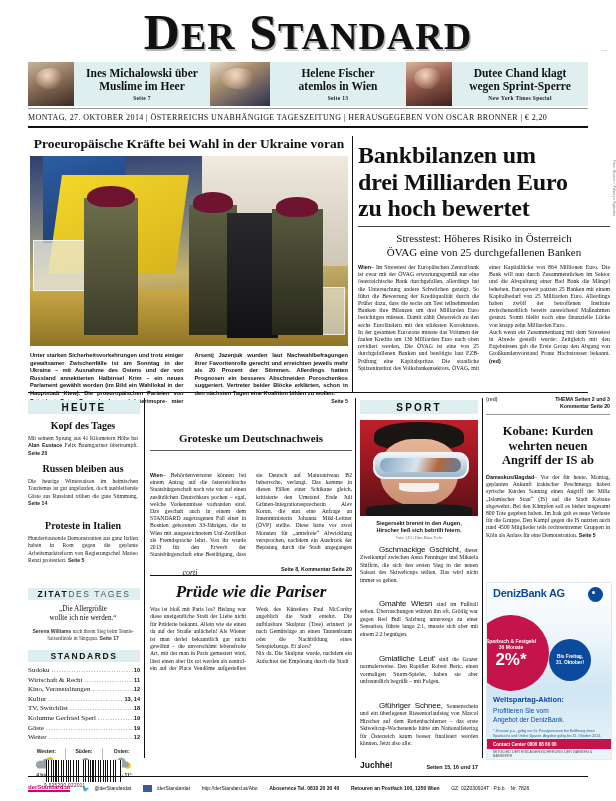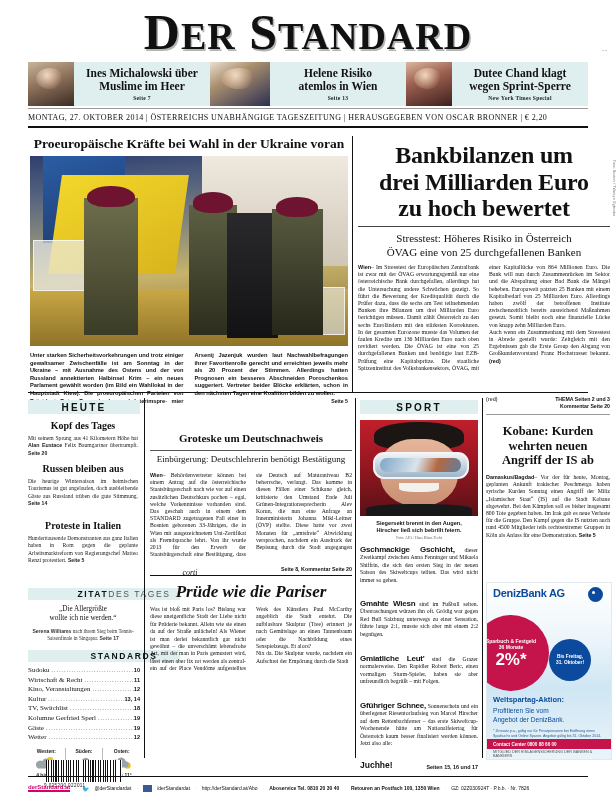--- a/index.html
+++ b/index.html
@@ -55,34 +55,34 @@
   .ukr-photo .box2{position:absolute;right:1%;bottom:6%;width:13%;height:24%;background:rgba(225,232,240,.6);border:1px solid rgba(255,255,255,.7);}
   .photo-credit{position:absolute;right:-0px;top:0;writing-mode:vertical-rl;font-size:3.6px;color:#666;letter-spacing:.2px;}
 
   .cap-2col{position:absolute;left:30px;top:352px;width:318px;
     column-count:2;column-gap:11px;font-family:"Liberation Sans",sans-serif;
     font-size:5.7px;line-height:7.6px;font-weight:700;text-align:justify;color:#111;}
   .cap-2col .pg{float:right;font-size:5.2px;}
 
   
   .vline{position:absolute;width:1px;background:#111;}
-  .main-head{position:absolute;left:358px;top:142px;width:252px;text-align:center;
+  .main-head{position:absolute;left:358px;top:142px;width:252px;
     font-size:24px;font-weight:700;line-height:26.5px;letter-spacing:-.2px;}
   .main-sub{position:absolute;left:358px;top:232px;width:252px;text-align:center;
     font-size:11px;line-height:13.5px;font-weight:400;}
   .main-body{position:absolute;left:358px;top:264px;width:252px;
     column-count:2;column-gap:10px;font-size:5.8px;line-height:7.2px;text-align:justify;}
   .main-body b.dl{font-family:"Liberation Sans",sans-serif;font-size:5.5px;}
   .main-body .ref{font-family:"Liberation Sans",sans-serif;font-weight:700;font-size:5.3px;}
 
   
   .banner{position:absolute;background:#dfeeee;text-align:center;
     font-family:"Liberation Sans",sans-serif;font-weight:700;font-size:10px;letter-spacing:2.2px;
     color:#111;display:flex;align-items:center;justify-content:center;}
-  .banner.small{font-size:8.5px;letter-spacing:1.6px;padding-left:40px;}
+  .banner.small{font-size:8.5px;letter-spacing:1.6px;}
 
   
   .heute-item{position:absolute;width:110px;left:28px;}
   .heute-h{text-align:center;font-size:10px;font-weight:700;line-height:12px;margin-bottom:3px;}
   .heute-t{font-size:5.6px;line-height:7.3px;text-align:justify;color:#222;}
   .heute-t .nm{font-family:"Liberation Sans",sans-serif;font-weight:700;font-size:5.3px;}
   .heute-t .pg{font-family:"Liberation Sans",sans-serif;font-weight:700;font-size:5.1px;}
   .zitat-q{position:absolute;left:28px;width:110px;text-align:center;font-size:7.2px;line-height:9.4px;}
   .zitat-src{position:absolute;left:28px;width:110px;text-align:center;font-size:5.1px;line-height:6.6px;color:#333;}
   .zitat-src .nm{font-family:"Liberation Sans",sans-serif;font-weight:700;}
@@ -130,21 +130,21 @@
   .sport-photo .goggle{position:absolute;left:11%;top:33%;width:78%;height:24%;border-radius:11px;
     background:linear-gradient(180deg,#eef2f5,#9fb6c8);border:2px solid #f2f4f6;}
   .sport-photo .goggle::after{content:"";position:absolute;left:6%;top:18%;width:88%;height:62%;border-radius:8px;
     background:linear-gradient(110deg,#7fa5c6,#d9e4ec 45%,#b4683f 70%,#5d7fa3 100%);}
   .sport-photo .mouth{position:absolute;left:33%;top:66%;width:34%;height:9%;background:#f3f1ee;border-radius:0 0 40% 40%;}
   .sport-photo .collar{position:absolute;left:5%;bottom:0;width:90%;height:13%;background:#17181a;border-radius:40% 40% 0 0;}
   .sport-cap{position:absolute;left:360px;top:520px;width:118px;text-align:center;
     font-family:"Liberation Sans",sans-serif;font-weight:700;font-size:5.6px;line-height:7.2px;}
   .sport-credit{position:absolute;left:360px;top:536px;width:118px;text-align:center;font-size:3.8px;color:#666;}
   .sport-item{position:absolute;left:360px;width:118px;font-size:5.7px;line-height:7.4px;text-align:justify;}
-  .sport-item .lead{font-family:"Liberation Sans",sans-serif;font-weight:700;font-size:8px;letter-spacing:-.2px;}
+  .sport-item .lead{font-family:"Liberation Sans",sans-serif;font-weight:400;font-size:8px;letter-spacing:-.2px;margin-left:19px;}
   .sport-last{position:absolute;left:360px;width:118px;font-family:"Liberation Sans",sans-serif;font-weight:700;font-size:8.5px;}
   .sport-pages{position:absolute;left:360px;width:118px;text-align:right;
     font-family:"Liberation Sans",sans-serif;font-weight:700;font-size:5.4px;}
 
   
   .kob-ref{position:absolute;left:486px;width:124px;text-align:right;
     font-family:"Liberation Sans",sans-serif;font-weight:700;font-size:5.2px;line-height:7px;}
   .kob-head{position:absolute;left:486px;width:124px;text-align:center;font-size:12.5px;font-weight:700;line-height:14.5px;}
   .kob-body{position:absolute;left:486px;width:124px;font-size:5.7px;line-height:7.2px;text-align:justify;}
   .kob-body b.dl{font-family:"Liberation Sans",sans-serif;font-size:5.4px;}
@@ -199,21 +199,21 @@
 
   <div class="promo">
     <div class="promo-photo p1"></div>
     <div class="promo-item">
       <div class="promo-head" style="white-space:pre-line">Ines Michalowski über
 Muslime im Heer</div>
       <div class="promo-sub">Seite 7</div>
     </div>
     <div class="promo-photo p2"></div>
     <div class="promo-item">
-      <div class="promo-head" style="white-space:pre-line">Helene Risiko
+      <div class="promo-head" style="white-space:pre-line">Helene Fischer
 atemlos in Wien</div>
       <div class="promo-sub">Seite 13</div>
     </div>
     <div class="promo-photo p3"></div>
     <div class="promo-item">
       <div class="promo-head" style="white-space:pre-line">Dutee Chand klagt
 wegen Sprint-Sperre</div>
       <div class="promo-sub">New York Times Special</div>
     </div>
   </div>
@@ -376,21 +376,20 @@
   </div>
 
   <div class="barcode"></div>
   <div class="barcode-num">9 025200 022011</div>
 
   <div class="vline" style="left:144px;top:398px;height:360px;"></div>
   <div class="vline" style="left:355px;top:398px;height:360px;"></div>
 
   <div class="mid-head" style="top:428px;">Groteske um Deutschnachweis</div>
   <div class="rule" style="left:150px;top:450px;width:202px;height:1px;background:#555;"></div>
-  <div class="mid-sub" style="top:454px;">Einbürgerung: Deutschlehrerin benötigt Bestätigung</div>
   <div class="mid-body" style="top:472px;height:92px;">
     <b class="dl">Wien</b><span>– Behördenvertreter können bei einem Antrag auf die österreichische Staatsbürgerschaft nach wie vor auf einen zusätzlichen Deutschkurs pochen – egal, welche Vorkenntnisse vorhanden sind. Das geschah auch in einem dem STANDARD zugetragenen Fall einer in Bosnien geborenen 33-Jährigen, die in Wien mit ausgezeichnetem Uni-Zertifikat als Fremdsprache lehrt. Von ihr wurde 2013 für den Erwerb der Staatsbürgerschaft eine</span>
     <span>Bestätigung, dass sie Deutsch auf Maturaniveau B2 beherrsche, verlangt. Das komme in diesen Fällen einer Schikane gleich, kritisierte den Umstand Ende Juli Grünen-Integrationssprecherin Alev Korun, die nun eine Anfrage an Innenministerin Johanna Mikl-Leitner (ÖVP) stellte. Diese hatte vor zwei Monaten für „amtsfreie“ Abwicklung versprochen, nachdem ein Ausdruck der Bepisung durch die Stadt angegangen war, über Nacht niedergerissen und wieder aufgestellt.</span>
     <span>(red)</span>
   </div>
   <div class="mid-ref" style="top:566px;">Seite 8, Kommentar Seite 20</div>
 
   <div class="rule" style="left:150px;top:575px;width:202px;height:1px;"></div>
   <div class="prude-head" style="top:582px;">Prüde wie die Pariser</div>
   <div class="prude-body" style="top:606px;height:140px;">

